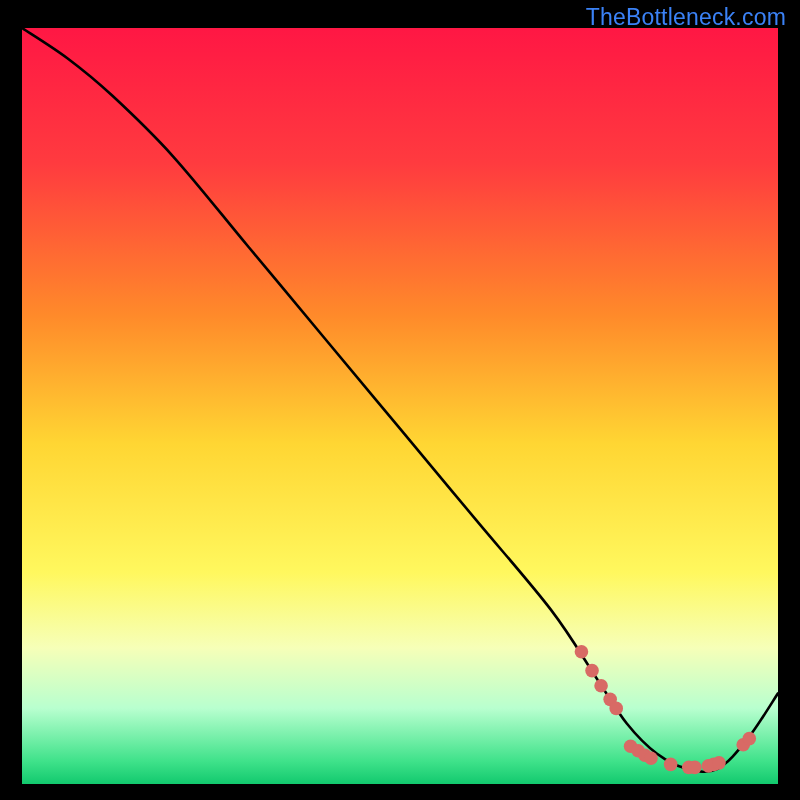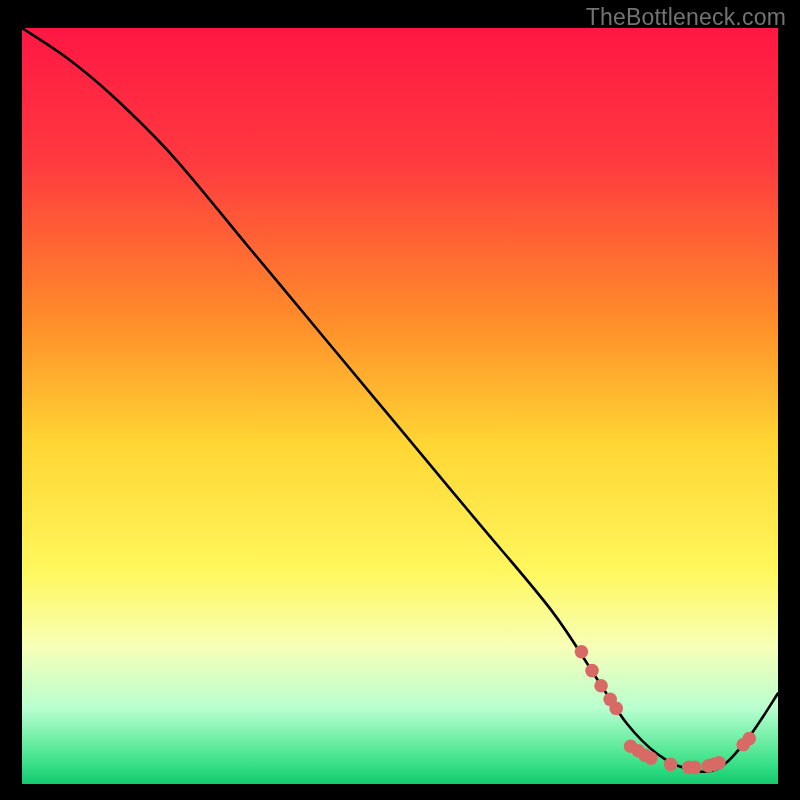--- a/index.html
+++ b/index.html
@@ -14,21 +14,21 @@
   .frame {
     position: relative;
     width: 800px;
     height: 800px;
     background: #000;
   }
   .watermark {
     position: absolute;
     top: 4px;
     right: 14px;
-    color: #737373;
+    color: #3b82f6;
     font-size: 23px;
     font-weight: 500;
     letter-spacing: 0.2px;
   }
   .plot {
     position: absolute;
     left: 22px;
     top: 28px;
     width: 756px;
     height: 756px;

